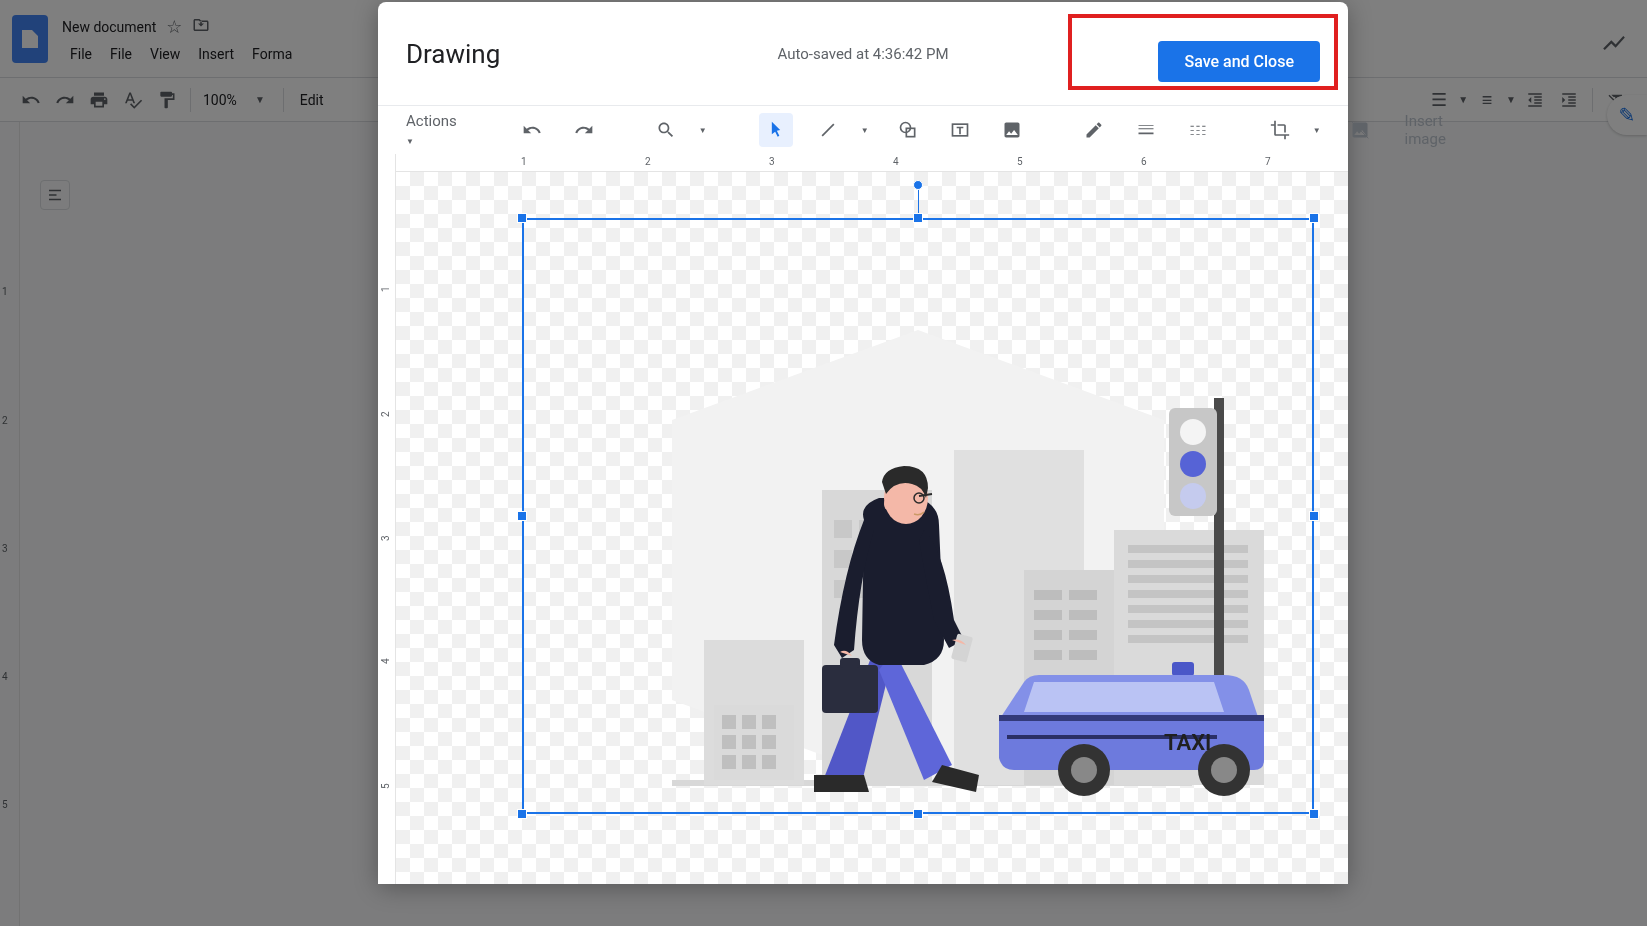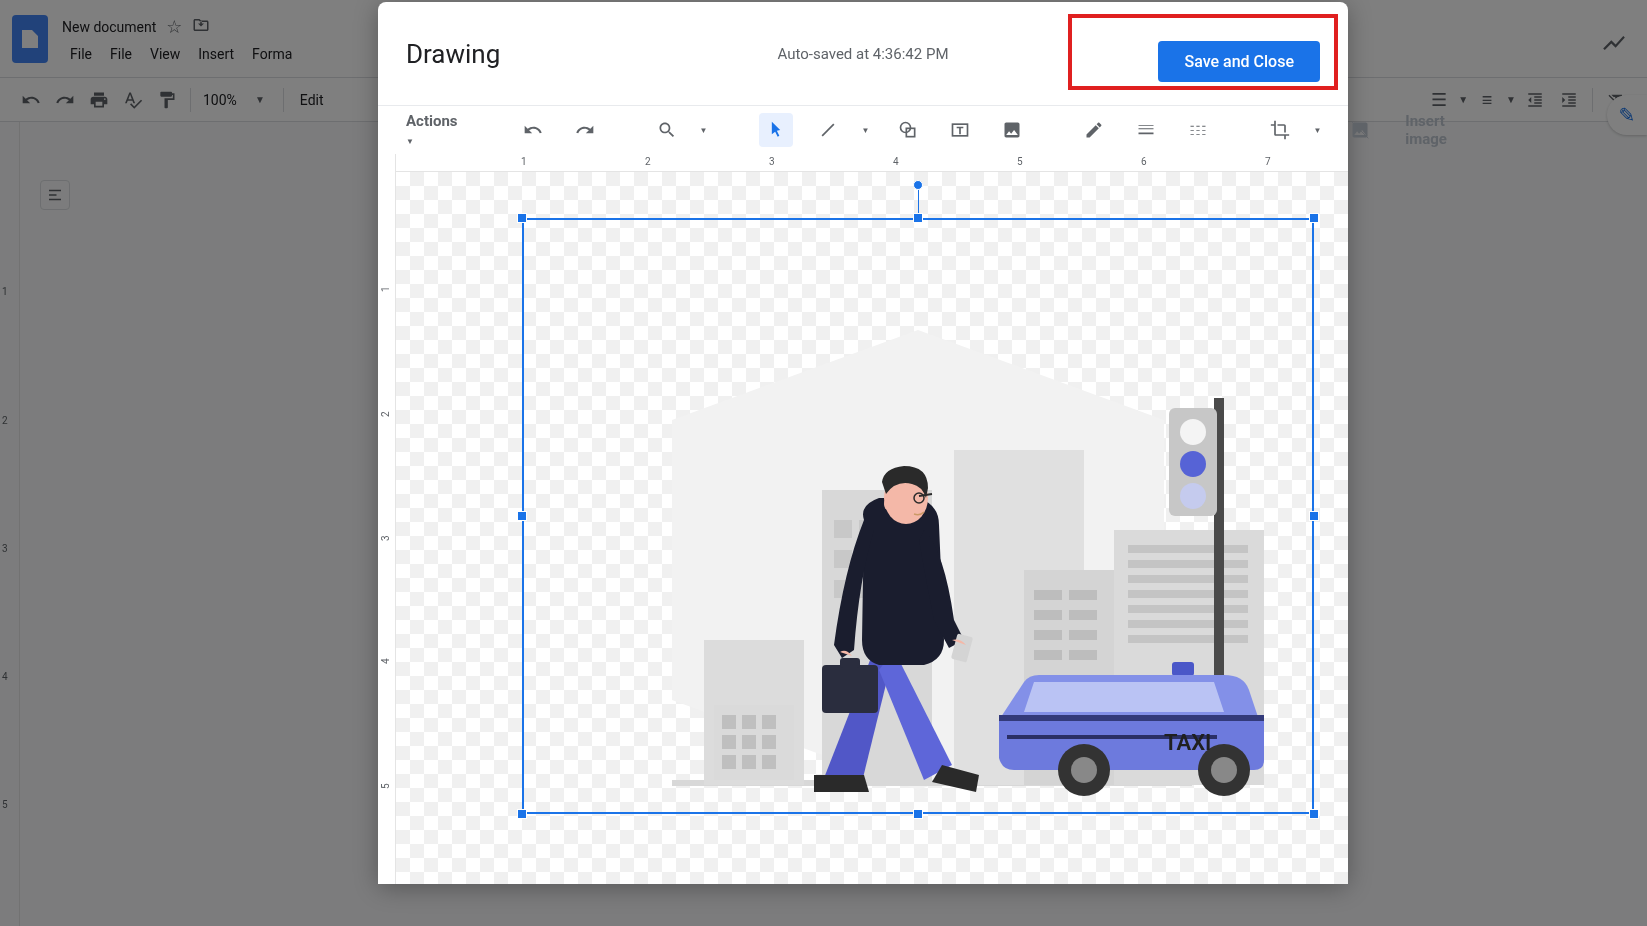--- a/index.html
+++ b/index.html
@@ -34,21 +34,21 @@
 .dimmer { position: absolute; inset: 0; background: rgba(0,0,0,.5); }
 
 
 .dlg { position: absolute; left: 378px; top: 2px; width: 970px; height: 882px; background: #fff; border-radius: 8px; box-shadow: 0 4px 24px rgba(0,0,0,.3); display: flex; flex-direction: column; }
 .dlg-head { height: 104px; display: flex; align-items: center; padding: 0 28px; border-bottom: 1px solid #e8eaed; position: relative; }
 .dlg-title { font-size: 26px; color: #202124; font-weight: 400; }
 .dlg-autosave { position: absolute; left: 50%; transform: translateX(-50%); font-size: 15px; color: #5f6368; }
 .dlg-save { margin-left: auto; background: #1a73e8; color: #fff; border: none; padding: 11px 26px; font-size: 16px; font-weight: 500; border-radius: 4px; cursor: pointer; margin-top: 15px; }
 .annot { position: absolute; right: 10px; top: 12px; width: 270px; height: 76px; border: 4px solid #e02020; pointer-events: none; }
 
-.dlg-tb { height: 48px; display: flex; align-items: center; padding: 0 10px; gap: 18px; font-weight: bold; }
+.dlg-tb { height: 48px; display: flex; align-items: center; padding: 0 10px; gap: 18px; }
 .dlg-tb-btn { min-width: 34px; height: 34px; display: flex; align-items: center; justify-content: center; color: #5f6368; padding: 0 6px; cursor: pointer; border-radius: 4px; }
 .dlg-tb-btn.active { background: #e8f0fe; }
 .dlg-tb-btn svg { width: 20px; height: 20px; }
 .dlg-tb-sep { width: 1px; height: 26px; background: #dadce0; margin: 0 6px; }
 .dlg-tb-txt { font-size: 15px; color: #5f6368; padding: 0 10px; cursor: pointer; }
 .dlg-actions { font-size: 15px; color: #5f6368; padding: 0 10px 0 18px; cursor: pointer; }
 .dlg-tb-caret { font-size: 8px; color: #5f6368; margin-left: -2px; padding-right: 4px; }
 
 .dlg-canvas-wrap { flex: 1; display: flex; overflow: hidden; }
 .dlg-vruler { width: 18px; background: #fff; border-right: 1px solid #e4e4e4; position: relative; }

